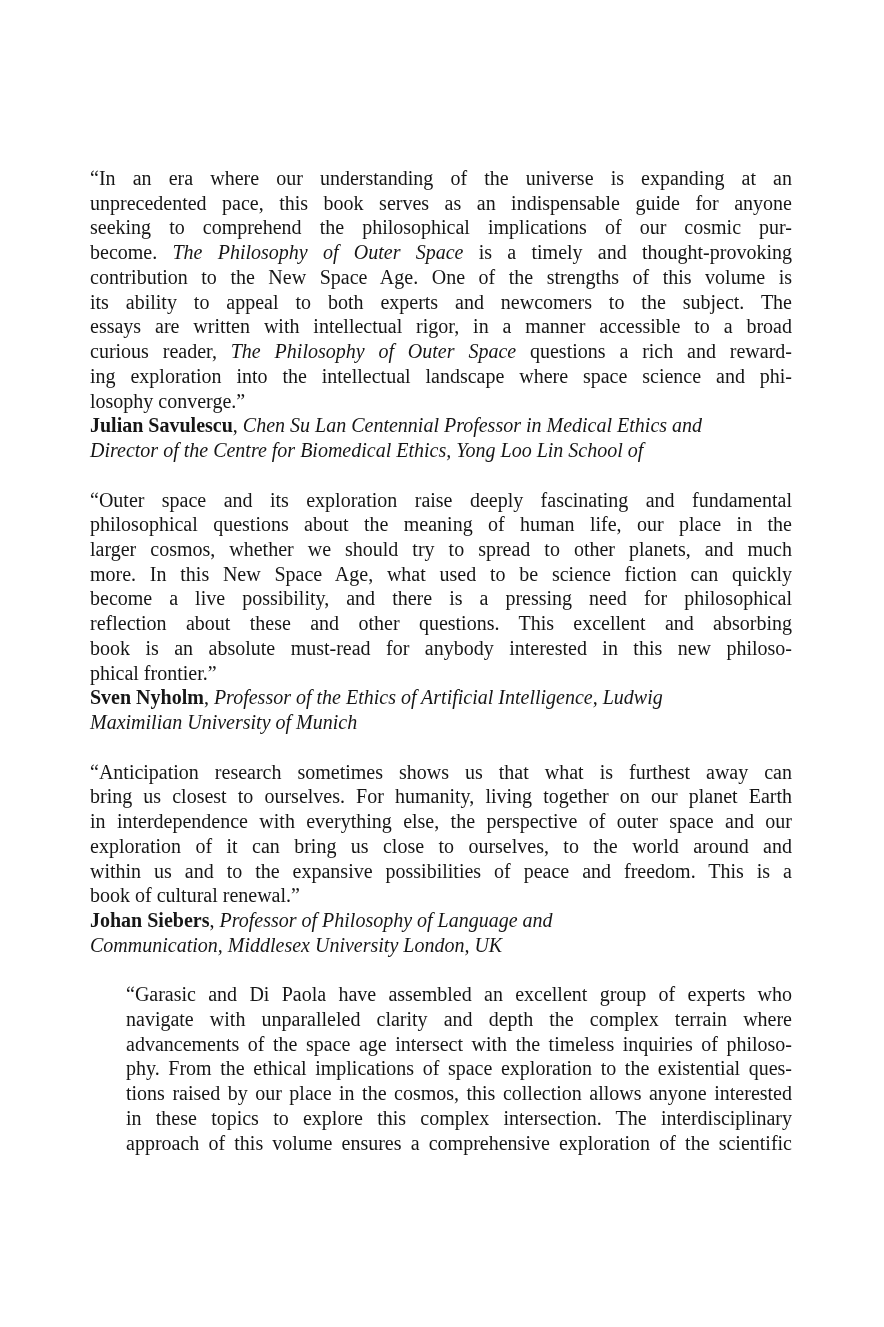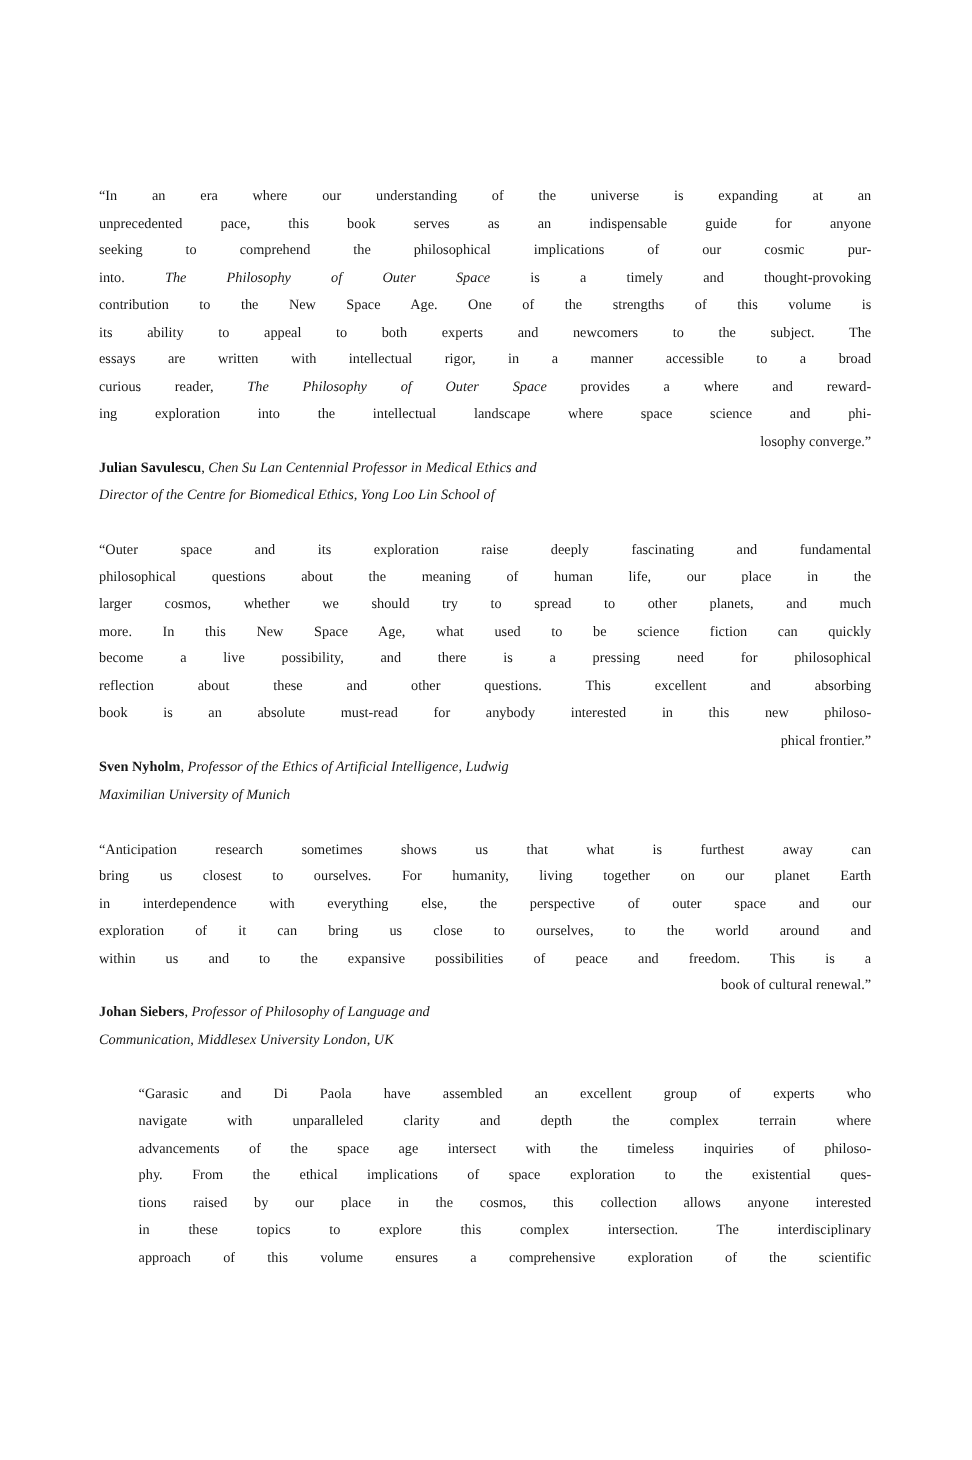--- a/index.html
+++ b/index.html
@@ -14,61 +14,61 @@
     background: #ffffff;
     color: #161616;
     font-family: "Liberation Serif", serif;
     overflow: hidden;
   }
   .textblock {
     position: absolute;
     left: 90px;
     top: 166px;
     width: 702px;
-    font-size: 13px;
+    font-size: 20px;
     line-height: 24.73px;
   }
   .quote-block {
     margin: 0 0 24.73px 0;
   }
   .quote-block:last-child {
     margin-bottom: 0;
     margin-left: 36px;
   }
   .line {
     min-height: 24.73px;
   }
   
   .jline {
     text-align: justify;
     text-align-last: justify;
   }
   .lline {
-    text-align: right;
+    text-align: left;
   }
   .aline {
     text-align: left;
   }
   .i { font-style: italic; }
   .b { font-weight: bold; }
 </style>
 </head>
 <body>
 
 <div class="page">
   <div class="textblock">
       <div class="quote-block">
         <div class="line jline"><span>“In an era where our understanding of the universe is expanding at an</span></div>
         <div class="line jline"><span>unprecedented pace, this book serves as an indispensable guide for anyone</span></div>
         <div class="line jline"><span>seeking to comprehend the philosophical implications of our cosmic pur-</span></div>
-        <div class="line jline"><span>into. </span><span class="i">The Philosophy of Outer Space</span><span> is a timely and thought-provoking</span></div>
+        <div class="line jline"><span>become. </span><span class="i">The Philosophy of Outer Space</span><span> is a timely and thought-provoking</span></div>
         <div class="line jline"><span>contribution to the New Space Age. One of the strengths of this volume is</span></div>
         <div class="line jline"><span>its ability to appeal to both experts and newcomers to the subject. The</span></div>
         <div class="line jline"><span>essays are written with intellectual rigor, in a manner accessible to a broad</span></div>
-        <div class="line jline"><span>curious reader, </span><span class="i">The Philosophy of Outer Space</span><span> provides a where and reward-</span></div>
+        <div class="line jline"><span>curious reader, </span><span class="i">The Philosophy of Outer Space</span><span> questions a rich and reward-</span></div>
         <div class="line jline"><span>ing exploration into the intellectual landscape where space science and phi-</span></div>
         <div class="line lline"><span>losophy converge.”</span></div>
         <div class="line aline"><span class="b">Julian Savulescu</span><span>, </span><span class="i">Chen Su Lan Centennial Professor in Medical Ethics and</span></div>
         <div class="line aline"><span class="i">Director of the Centre for Biomedical Ethics, Yong Loo Lin School of</span></div>
       </div>
       <div class="quote-block">
         <div class="line jline"><span>“Outer space and its exploration raise deeply fascinating and fundamental</span></div>
         <div class="line jline"><span>philosophical questions about the meaning of human life, our place in the</span></div>
         <div class="line jline"><span>larger cosmos, whether we should try to spread to other planets, and much</span></div>
         <div class="line jline"><span>more. In this New Space Age, what used to be science fiction can quickly</span></div>

